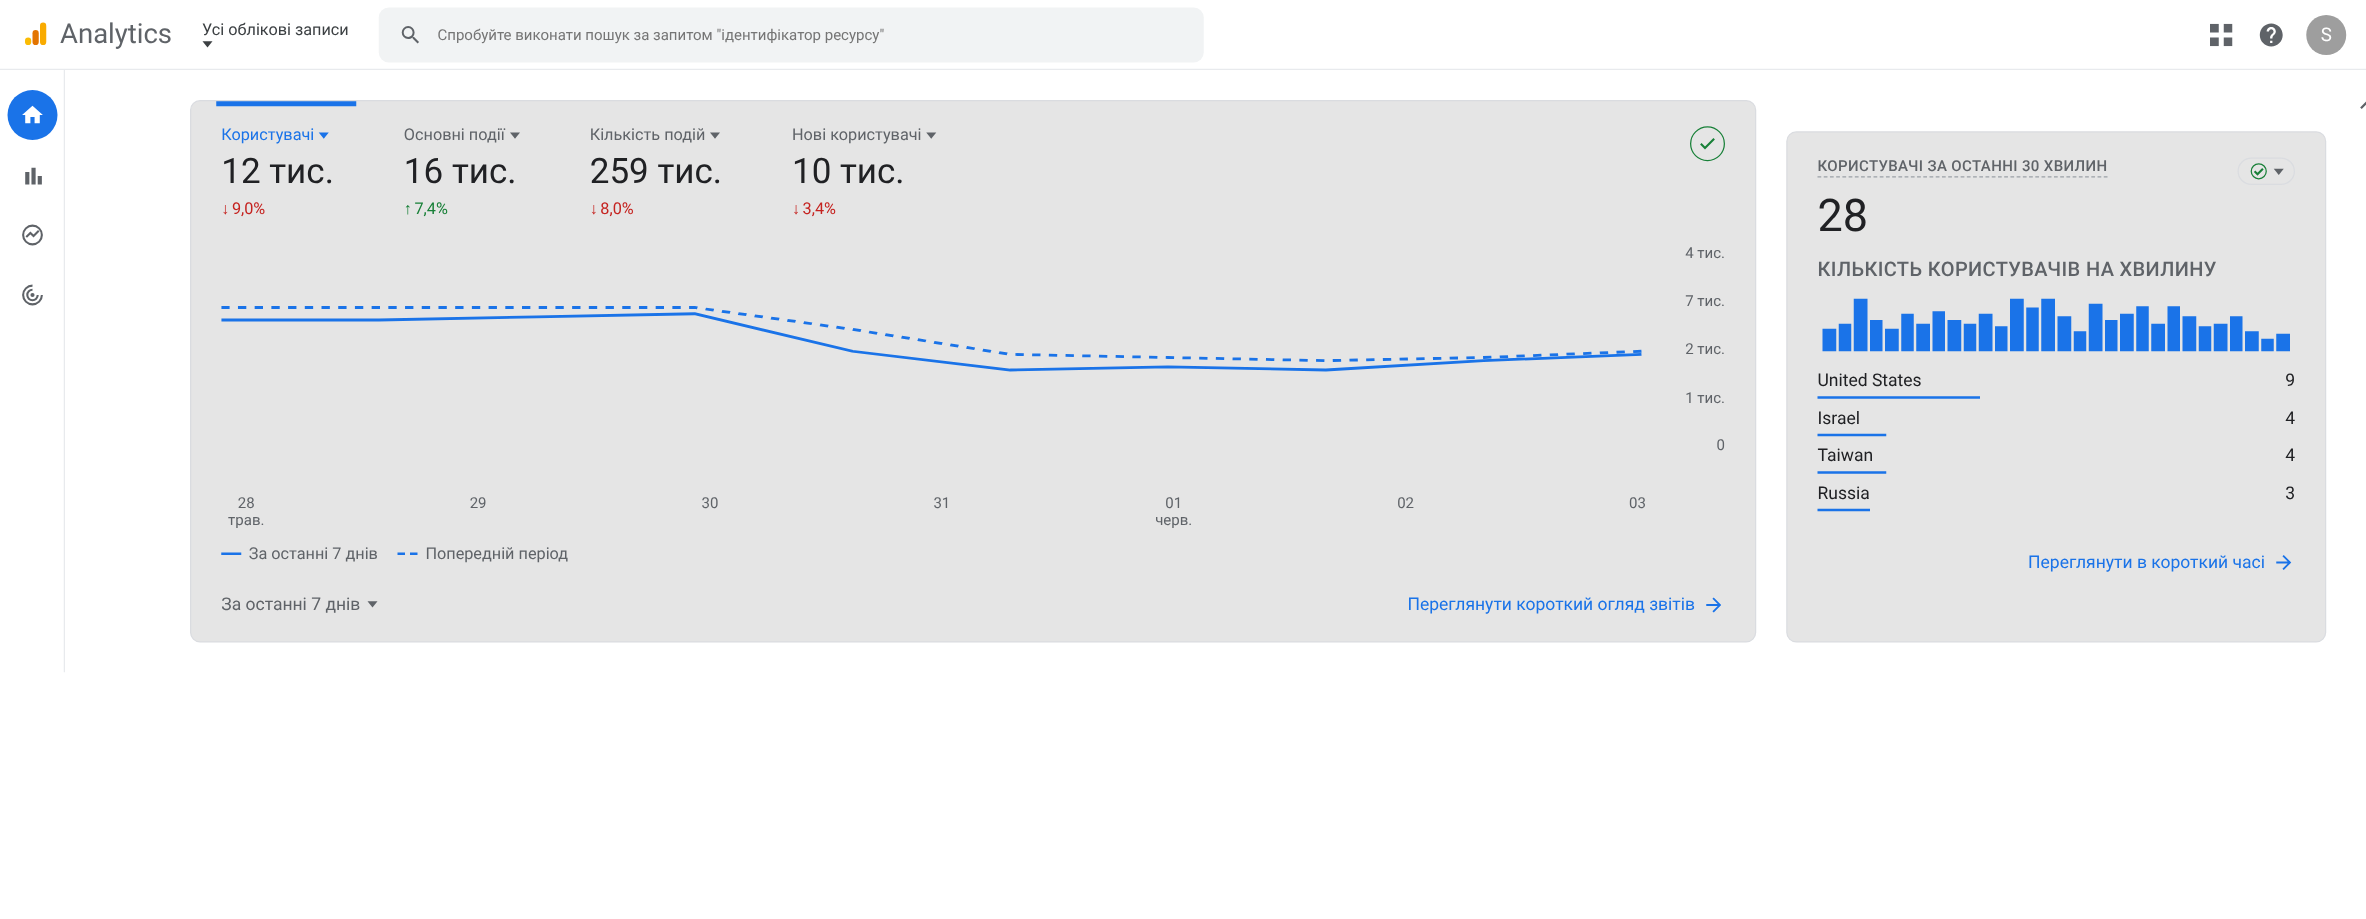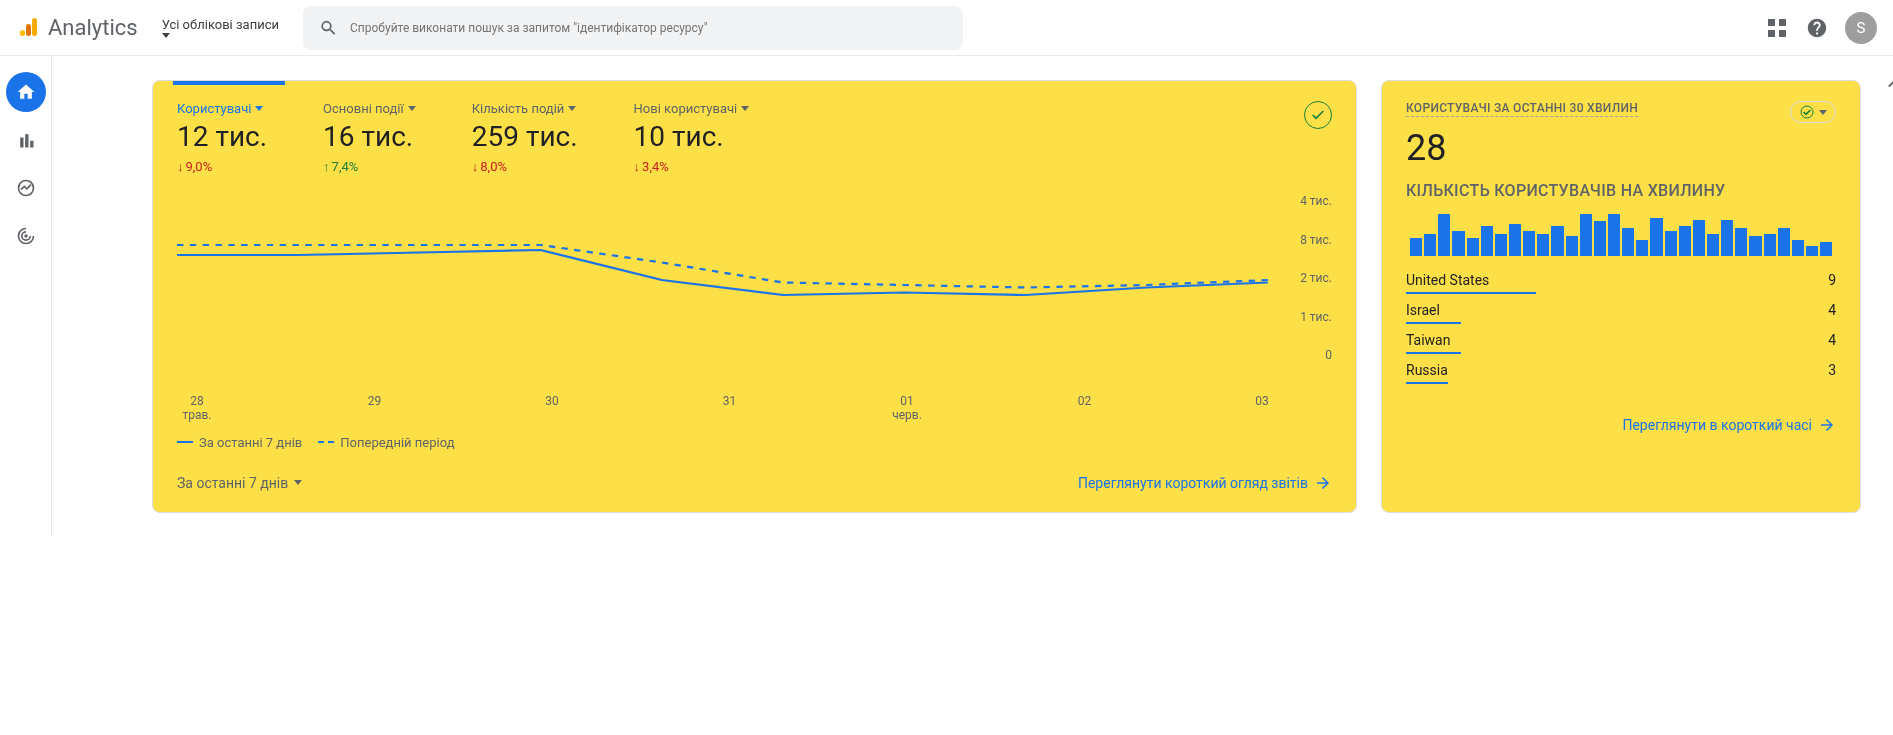--- a/index.html
+++ b/index.html
@@ -22,23 +22,23 @@
 
 .layout { display: flex; }
 .sidebar { width: 52px; border-right: 1px solid #e8eaed; padding-top: 16px; display: flex; flex-direction: column; align-items: center; gap: 8px; }
 .sb-item { width: 40px; height: 40px; border-radius: 50%; display: flex; align-items: center; justify-content: center; color: #5f6368; cursor: pointer; }
 .sb-item.active { background: #1a73e8; color: #fff; }
 
 .main { flex: 1; padding: 24px 32px 24px 100px; }
 .page-title { font-size: 22px; font-weight: 400; margin-bottom: 24px; color: #3c4043; }
 
 .cards { display: flex; gap: 24px; align-items: stretch; }
-.card { background: #fde047; border: 1px solid #dadce0; border-radius: 8px; padding: 20px 24px; position: relative; }
+.card { background: #e5e5e5; border: 1px solid #dadce0; border-radius: 8px; padding: 20px 24px; position: relative; }
 .card-main { flex: 1; }
-.card-side { width: 480px; }
+.card-side { width: 432px; margin-top: 25px; }
 
 
 .active-bar { position: absolute; top: 0; left: 20px; width: 112px; height: 4px; background: #1a73e8; }
 .metrics { display: flex; gap: 56px; margin-bottom: 16px; }
 .metric-label { font-size: 13px; color: #5f6368; display: flex; align-items: center; gap: 4px; cursor: pointer; }
 .metric-label.active { color: #1a73e8; }
 .metric-value { font-size: 28px; font-weight: 400; color: #202124; margin-top: 4px; }
 .metric-delta { font-size: 13px; margin-top: 6px; display: flex; align-items: center; gap: 2px; }
 .delta-down { color: #c5221f; }
 .delta-up { color: #188038; }
@@ -191,21 +191,21 @@
             <div>
               <div class="metric-label ">Нові користувачі <span class="tri-down"></span></div>
               <div class="metric-value">10 тис.</div>
               <div class="metric-delta delta-down"><span class="arr-down"></span> 3,4%</div>
             </div>
           </div>
 
         <div class="chart-wrap">
           <div class="y-labels" id="ylabels">
               <span>4 тис.</span>
-              <span>8 тис.</span>
+              <span>7 тис.</span>
               <span>2 тис.</span>
               <span>1 тис.</span>
               <span>0</span>
             </div>
           <svg class="chart-svg" viewBox="0 0 720 180" preserveAspectRatio="none" id="chartsvg">
               <polyline points="0,58.499999999999986 75.55555555555556,58.499999999999986 151.11111111111111,56.25 226.66666666666669,54.000000000000014 302.22222222222223,80.99999999999999 377.77777777777777,94.5 453.33333333333337,92.25 528.8888888888889,94.5 604.4444444444445,87.75000000000001 680,83.25" fill="none" stroke="#1a73e8" stroke-width="2"></polyline>
               <polyline points="0,49.5 75.55555555555556,49.5 151.11111111111111,49.5 226.66666666666669,49.5 302.22222222222223,65.25000000000001 377.77777777777777,83.25 453.33333333333337,85.5 528.8888888888889,87.75000000000001 604.4444444444445,85.5 680,80.99999999999999" fill="none" stroke="#1a73e8" stroke-width="2" stroke-dasharray="4,4"></polyline>
             </svg>
         </div>
         <div class="x-labels" id="xlabels">

